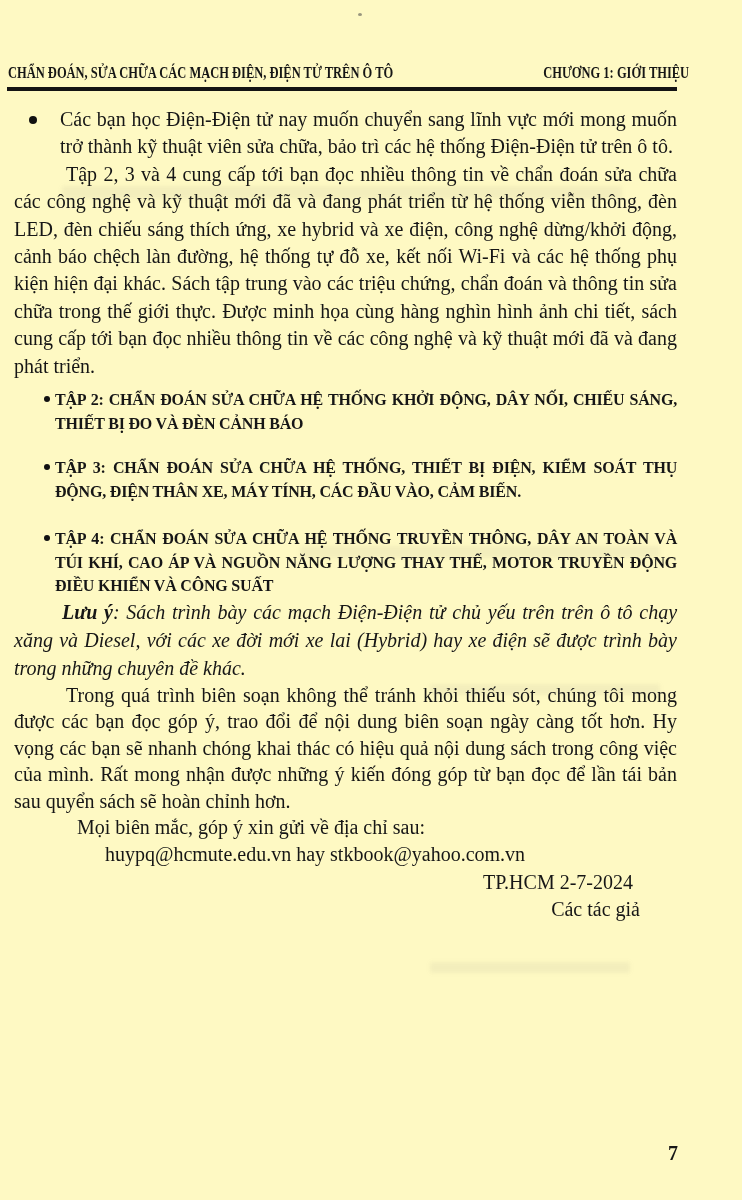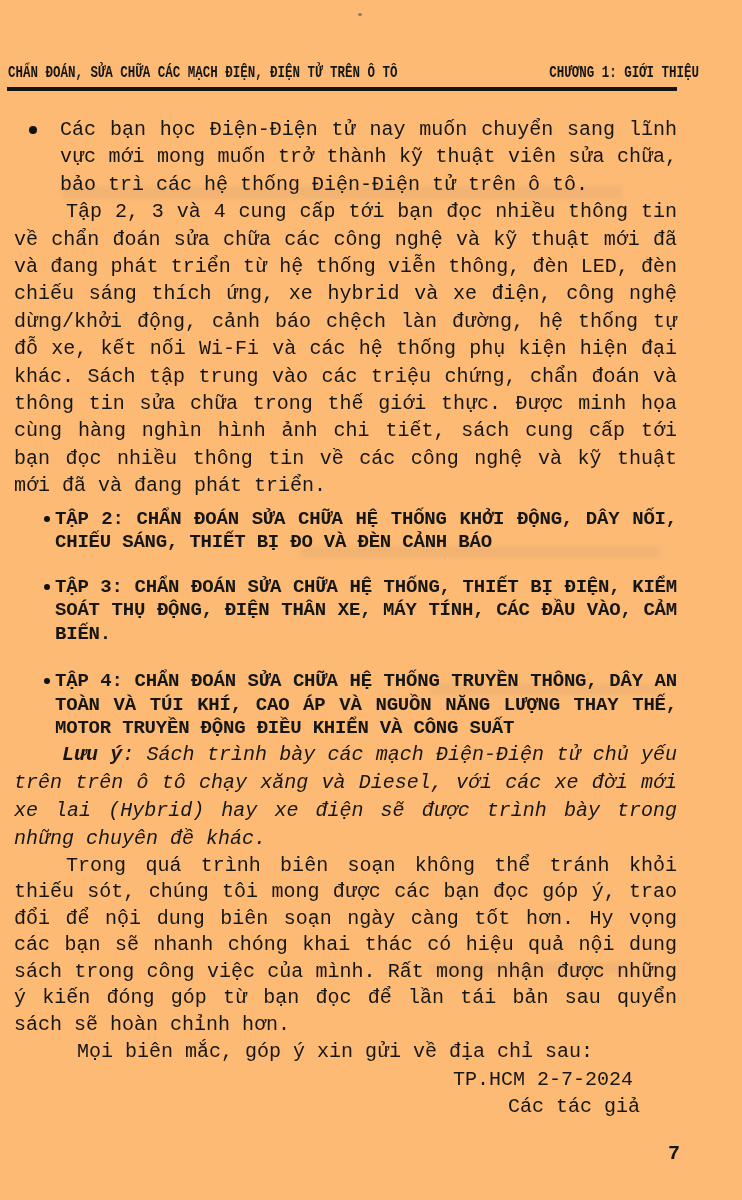--- a/index.html
+++ b/index.html
@@ -1,50 +1,50 @@
 <!DOCTYPE html>
 <html><head>
 <meta charset="utf-8">
 <style>
   html,body { margin:0; padding:0; }
   .page {
     position:relative;
     width:742px; height:1200px;
-    background:#fdba74;
-    font-family:Liberation Mono, monospace;
+    background:#fef9c3;
+    font-family:Liberation Serif, serif;
     color:#161616;
     overflow:hidden;
   }
   
   .hdr {
     position:absolute; left:8px; top:64px; width:669px;
     display:flex; justify-content:space-between; align-items:flex-end;
     font-weight:bold; font-size:16px; white-space:nowrap;
   }
   .hdr-left  { transform:scaleX(0.78); transform-origin:0 100%; }
   .hdr-right { transform:scaleX(0.78); transform-origin:100% 100%; }
   .rule { position:absolute; left:7px; top:87px; width:670px; height:4px; background:#141414; }
 
   
   .content {
-    position:absolute; left:14px; top:106px; width:663px;
+    position:absolute; left:14px; top:96px; width:663px;
     font-size:20px; line-height:27.4px; text-align:justify;
   }
   .content p { margin:0; }
 
   .bullet1 { margin-top:10px; position:relative; padding-left:46px; }
   .bdot  { position:absolute; left:15px; top:10px; width:8px; height:8px; border-radius:50%; background:#111; }
 
   .p1 { margin-top:13px; text-indent:52px; }
 
   .list-intro { margin-top:14px; padding-left:60px; text-align:left; }
 
   .vol {
     position:relative; padding-left:41px;
-    font-weight:bold; font-size:19px; line-height:23.5px; letter-spacing:-0.2px;
+    font-weight:bold; font-size:16px; line-height:23.5px; letter-spacing:-0.2px;
     text-align:justify;
   }
   .vol-1 { margin-top:8px; }
   .vol-2 { margin-top:21px; }
   .vol-3 { margin-top:24px; }
   .vdot { position:absolute; left:30px; top:8px; width:6px; height:6px; border-radius:50%; background:#111; }
 
   .note { margin-top:18px; font-style:italic; text-indent:48px; line-height:28px; }
   .note-label { font-weight:bold; }
 
@@ -103,20 +103,21 @@
       <span class="vdot"></span>
       <p>TẬP 4: CHẨN ĐOÁN SỬA CHỮA HỆ THỐNG TRUYỀN THÔNG, DÂY AN TOÀN VÀ TÚI KHÍ, CAO ÁP VÀ NGUỒN NĂNG LƯỢNG THAY THẾ, MOTOR TRUYỀN ĐỘNG ĐIỀU KHIỂN VÀ CÔNG SUẤT</p>
     </div>
 
     <p class="note"><span class="note-label">Lưu ý</span><span>: Sách trình bày các mạch Điện-Điện tử chủ yếu trên trên ô tô chạy xăng và Diesel, với các xe đời mới xe lai (Hybrid) hay xe điện sẽ được trình bày trong những chuyên đề khác.</span></p>
 
     <p class="p2">Trong quá trình biên soạn không thể tránh khỏi thiếu sót, chúng tôi mong được các bạn đọc góp ý, trao đổi để nội dung biên soạn ngày càng tốt hơn. Hy vọng các bạn sẽ nhanh chóng khai thác có hiệu quả nội dung sách trong công việc của mình. Rất mong nhận được những ý kiến đóng góp từ bạn đọc để lần tái bản sau quyển sách sẽ hoàn chỉnh hơn.</p>
 
     <p class="contact">Mọi biên mắc, góp ý xin gửi về địa chỉ sau:</p>
 
+    <p class="email">huypq@hcmute.edu.vn hay stkbook@yahoo.com.vn</p>
 
     <p class="date">TP.HCM 2-7-2024</p>
 
     <p class="sig">Các tác giả</p>
 
   </div>
 
   <div class="pagenum">7</div>
 
   <span class="speck"></span>

